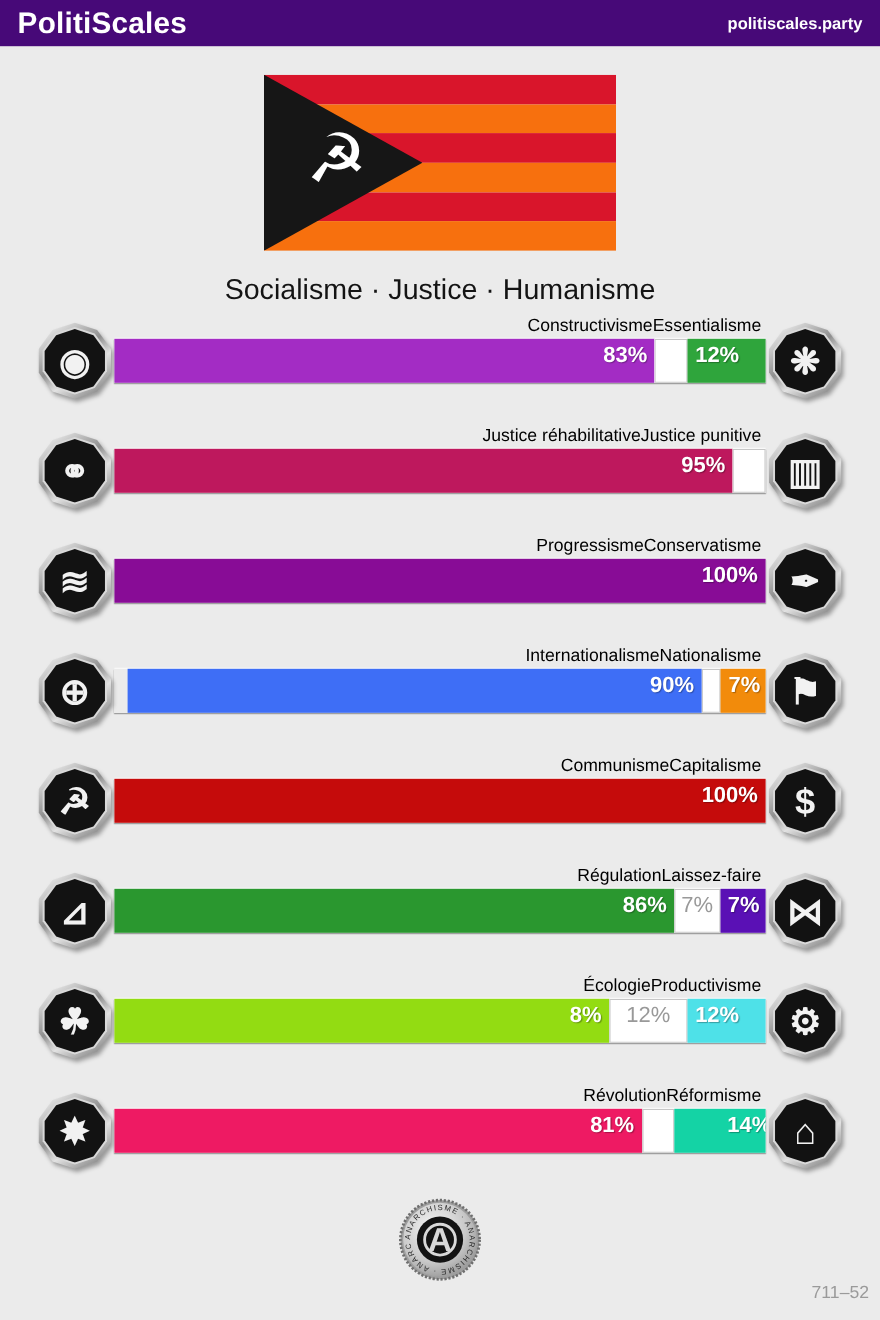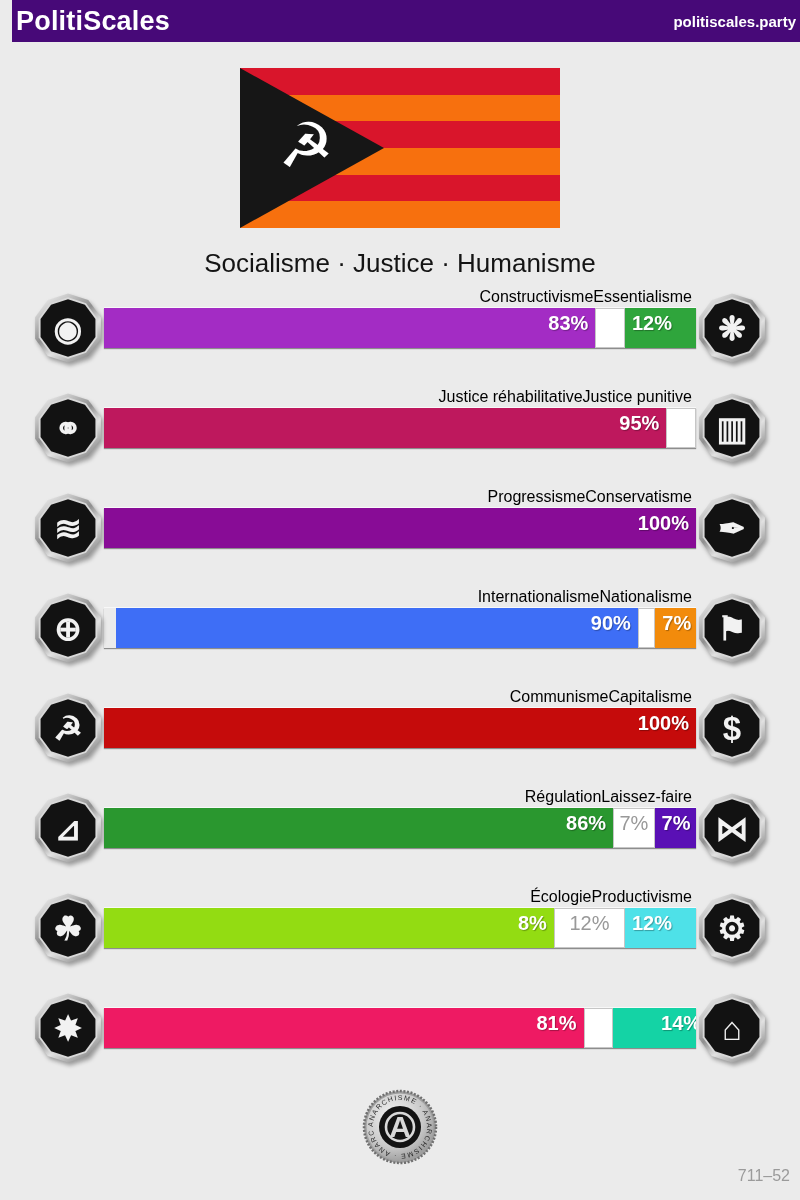--- a/index.html
+++ b/index.html
@@ -6,21 +6,21 @@
   body{
     width:800px;height:1200px;overflow:hidden;
     background:#ebebeb;
     font-family:"Liberation Sans", sans-serif;
     position:relative;
   }
   
   .header{
     height:42px;background:#470978;
     display:flex;align-items:center;justify-content:space-between;
-    padding:0 4px;box-sizing:border-box;margin-left:12px;
+    padding:0 16px;box-sizing:border-box;
   }
   .header .title{color:#fff;font-size:27px;font-weight:bold;letter-spacing:.2px;}
   .header .site{color:#fff;font-size:15px;font-weight:bold;}
   
   .flag-wrap{margin-top:26px;display:flex;justify-content:center;}
   .flag{width:320px;height:160px;position:relative;overflow:hidden;}
   .flag .stripe{width:100%;height:16.6667%;}
   .flag .triangle{
     position:absolute;inset:0;
     clip-path:polygon(0 0, 45% 50%, 0 100%);
@@ -278,20 +278,24 @@
       <div class="deca b-out"></div>
       <div class="deca b-mid"></div>
       <div class="deca b-face"></div>
       <span class="glyph licon">✸</span>
     </div>
     <div class="badge bright">
       <div class="deca b-out"></div>
       <div class="deca b-mid"></div>
       <div class="deca b-face"></div>
       <span class="glyph ricon">⌂</span>
+    </div>
+    <div class="labels">
+      <span>Révolution</span>
+      <span>Réformisme</span>
     </div>
     <div class="bar">
         <div class="seg left" style="width: 81%; background: rgb(238, 26, 99);">81%</div>
         <div class="seg neutral" style="width: 5%; background: rgb(255, 255, 255);"></div>
         <div class="seg right" style="width: 14%; background: rgb(20, 211, 165); padding-left: 48px;">14%</div>
       </div>
   </div>
 </div>
 
 <div class="seal-wrap">

